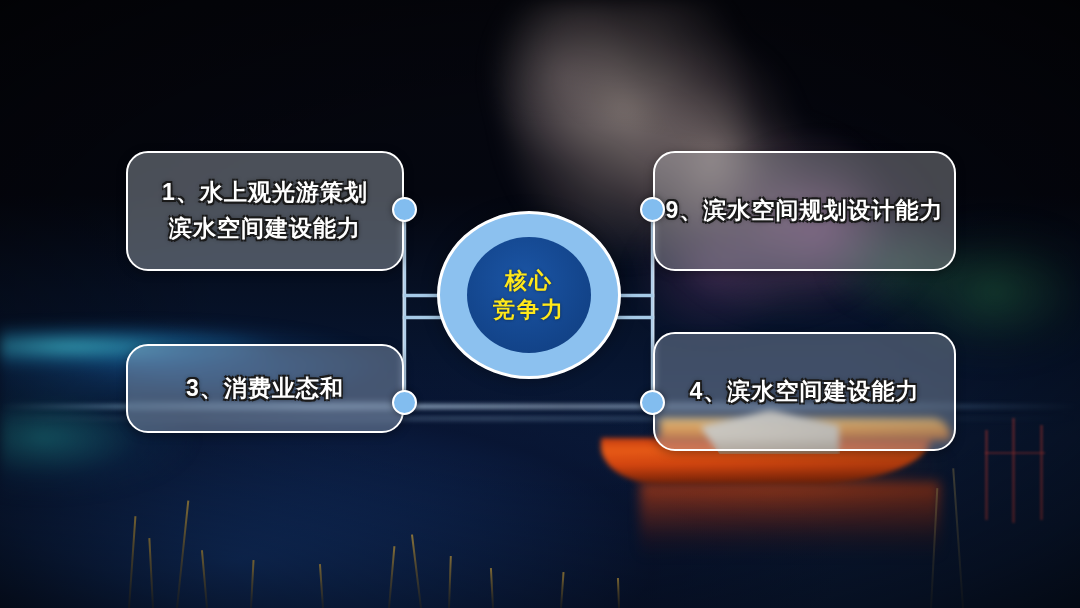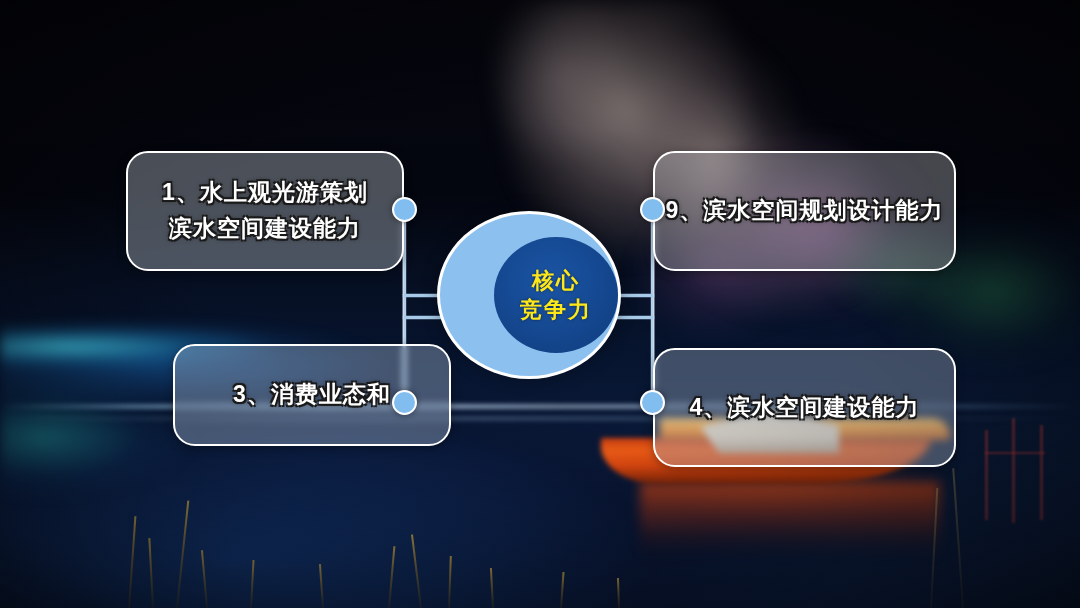--- a/index.html
+++ b/index.html
@@ -183,34 +183,34 @@
       -1.6px -1.6px 0 #1a1a1a,
       1.6px -1.6px 0 #1a1a1a,
       -1.6px 1.6px 0 #1a1a1a,
       1.6px 1.6px 0 #1a1a1a,
       0 0 5px rgba(0,0,0,0.85);
     white-space: nowrap;
   }
 
   #card1 { left: 126px; top: 151px; width: 278px; height: 120px; background: rgba(175,183,192,0.42); }
   #card2 { left: 653px; top: 151px; width: 303px; height: 120px; background: rgba(198,200,206,0.34); }
-  #card3 { left: 126px; top: 344px; width: 278px; height: 102px; background: rgba(170,192,218,0.38); margin-left: 47px; }
-  #card4 { left: 653px; top: 348px; width: 303px; height: 119px; background: rgba(175,190,212,0.34); }
+  #card3 { left: 126px; top: 344px; width: 278px; height: 89px; background: rgba(170,192,218,0.38); }
+  #card4 { left: 653px; top: 332px; width: 303px; height: 119px; background: rgba(175,190,212,0.34); }
 
   .hub {
     position: absolute;
     left: 437px; top: 211px;
     width: 184px; height: 168px;
     border-radius: 50%;
     background: #8cc1ef;
     border: 3px solid #ffffff;
     box-sizing: border-box;
     display: flex;
     align-items: center;
-    justify-content: flex-end;
+    justify-content: center;
     box-shadow: 0 0 16px rgba(0,0,0,0.35);
   }
   .hub-inner {
     width: 124px; height: 116px;
     border-radius: 50%;
     background: radial-gradient(circle at 45% 38%, #1b55a5 0%, #14478f 55%, #0f3c7d 100%);
     display: flex;
     flex-direction: column;
     align-items: center;
     justify-content: center;

